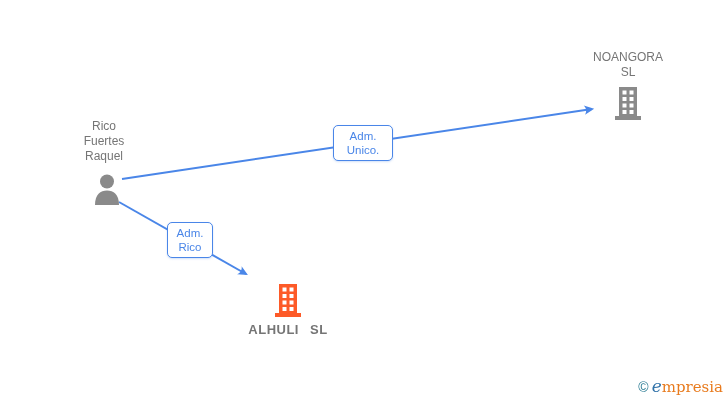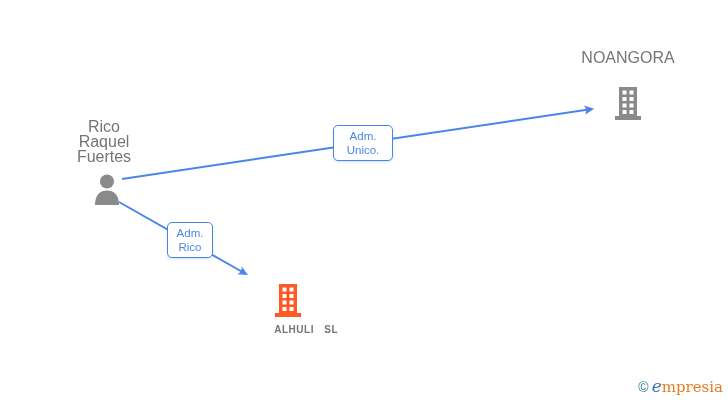--- a/index.html
+++ b/index.html
@@ -22,32 +22,31 @@
     z-index: 1;
   }
   .node {
     position: absolute;
     z-index: 2;
   }
   .node-label {
     position: absolute;
     z-index: 2;
     color: #757575;
-    font-size: 16px;
+    font-size: 12px;
     line-height: 15px;
     text-align: center;
     white-space: nowrap;
   }
   .node-label div { white-space: nowrap; }
   .company-label-strong {
     font-weight: bold;
-    font-size: 10px;
+    font-size: 13px;
     letter-spacing: 0.5px;
     word-spacing: 7px;
-    text-align: right;
   }
   .edge-chip {
     position: absolute;
     z-index: 3;
     background: #ffffff;
     border: 1.6px solid #4a86e8;
     border-radius: 5px;
     color: #4a86e8;
     font-size: 11.5px;
     line-height: 14px;
@@ -92,32 +91,33 @@
       <marker id="arrowhead" viewBox="0 0 10 10" refX="7.5" refY="5" markerWidth="11" markerHeight="11" markerUnits="userSpaceOnUse" orient="auto">
         <path d="M0.5,0.8 L9.5,5 L0.5,9.2 C2.6,6.8 2.6,3.2 0.5,0.8 Z" fill="#4a86e8"></path>
       </marker>
     </defs>
     <line x1="122" y1="179" x2="592" y2="109" stroke="#4a86e8" stroke-width="2" marker-end="url(#arrowhead)"></line>
     <line x1="119" y1="202" x2="246" y2="274" stroke="#4a86e8" stroke-width="2" marker-end="url(#arrowhead)"></line>
   </svg>
 
   <div class="node-label" style="left:54px; top:119px; width:100px;">
     <div>Rico</div>
+    <div>Fuertes</div>
     <div>Raquel</div>
-    <div>Fuertes</div>
   </div>
   <div class="node" style="left:94px; top:174px;">
     <svg class="icon-svg" width="26" height="31" viewBox="0 0 26 31" xmlns="http://www.w3.org/2000/svg">
       <circle cx="13" cy="7.5" r="7" fill="#8a8a8a"></circle>
       <path d="M1,31 C1,20.5 6.5,16.5 13,16.5 C19.5,16.5 25,20.5 25,31 Z" fill="#8a8a8a"></path>
     </svg>
   </div>
 
   <div class="node-label" style="left:578px; top:50px; width:100px;">
     <div>NOANGORA</div>
+    <div>SL</div>
   </div>
   <div class="node" style="left:615px; top:87px;">
     <svg class="icon-svg" width="26" height="33" viewBox="0 0 26 33" xmlns="http://www.w3.org/2000/svg">
       <rect x="0" y="29" width="26" height="4" fill="#8a8a8a"></rect>
       <rect x="4" y="0" width="18" height="30" fill="#8a8a8a"></rect>
       <rect x="7.5" y="3.5" width="4" height="4" fill="#ffffff"></rect>
       <rect x="14.5" y="3.5" width="4" height="4" fill="#ffffff"></rect>
       <rect x="7.5" y="10" width="4" height="4" fill="#ffffff"></rect>
       <rect x="14.5" y="10" width="4" height="4" fill="#ffffff"></rect>
       <rect x="7.5" y="16.5" width="4" height="4" fill="#ffffff"></rect>

